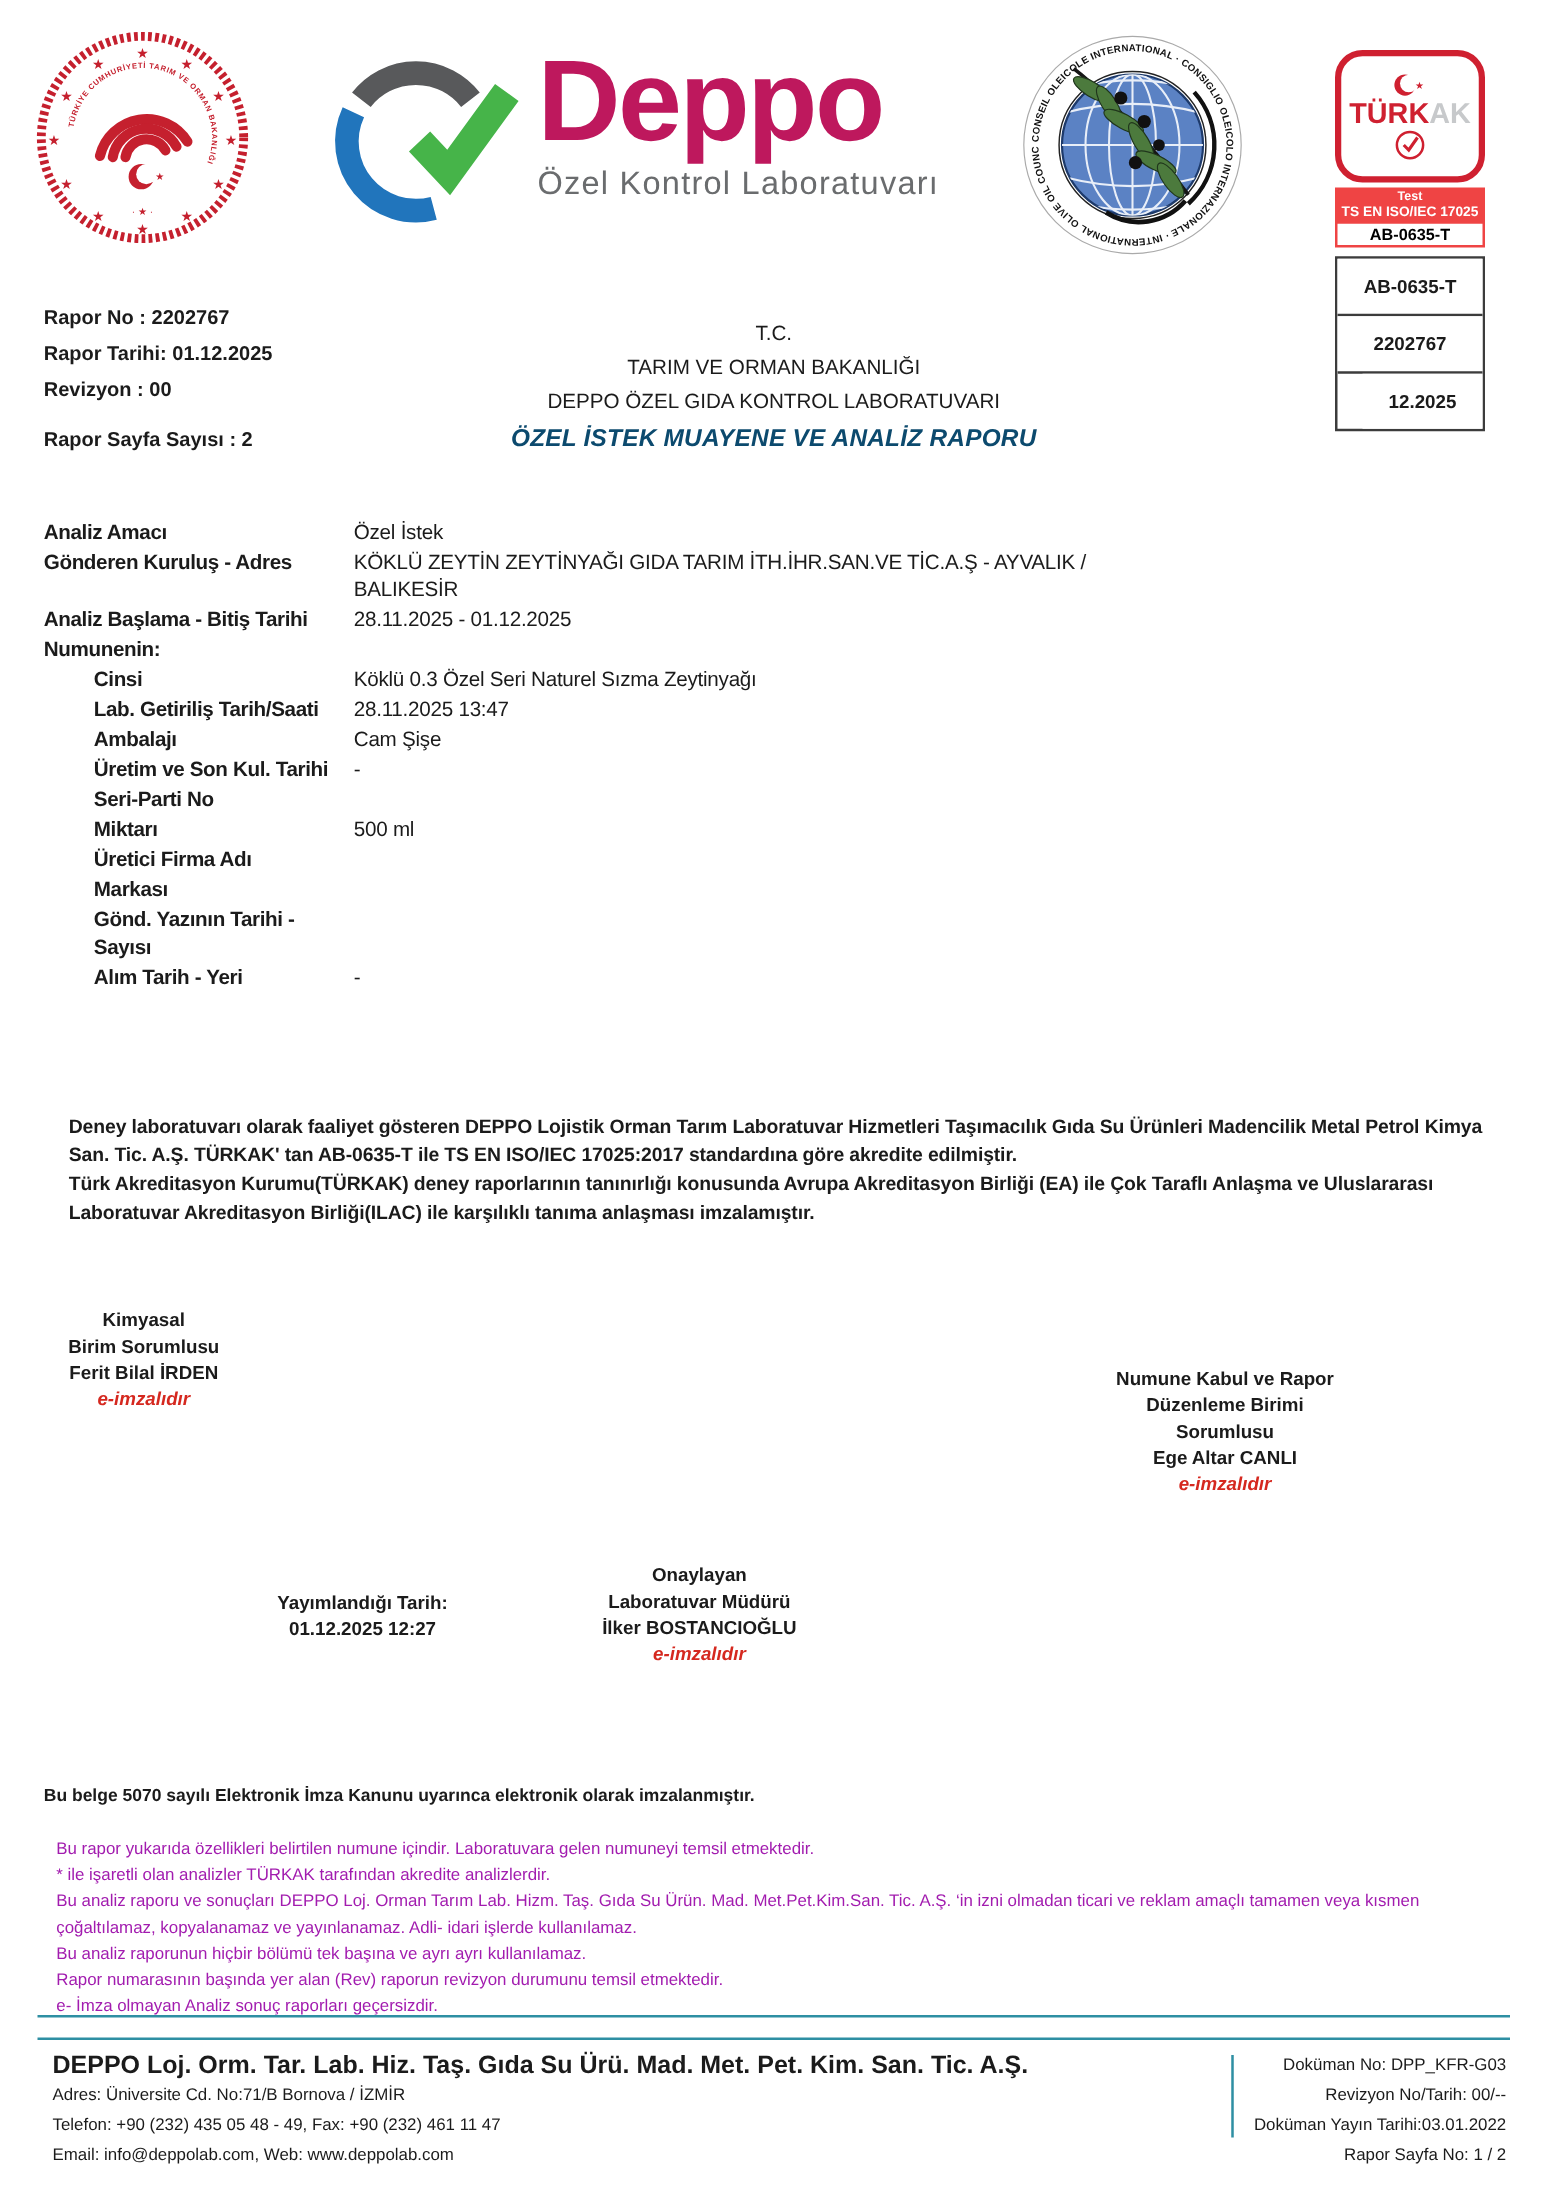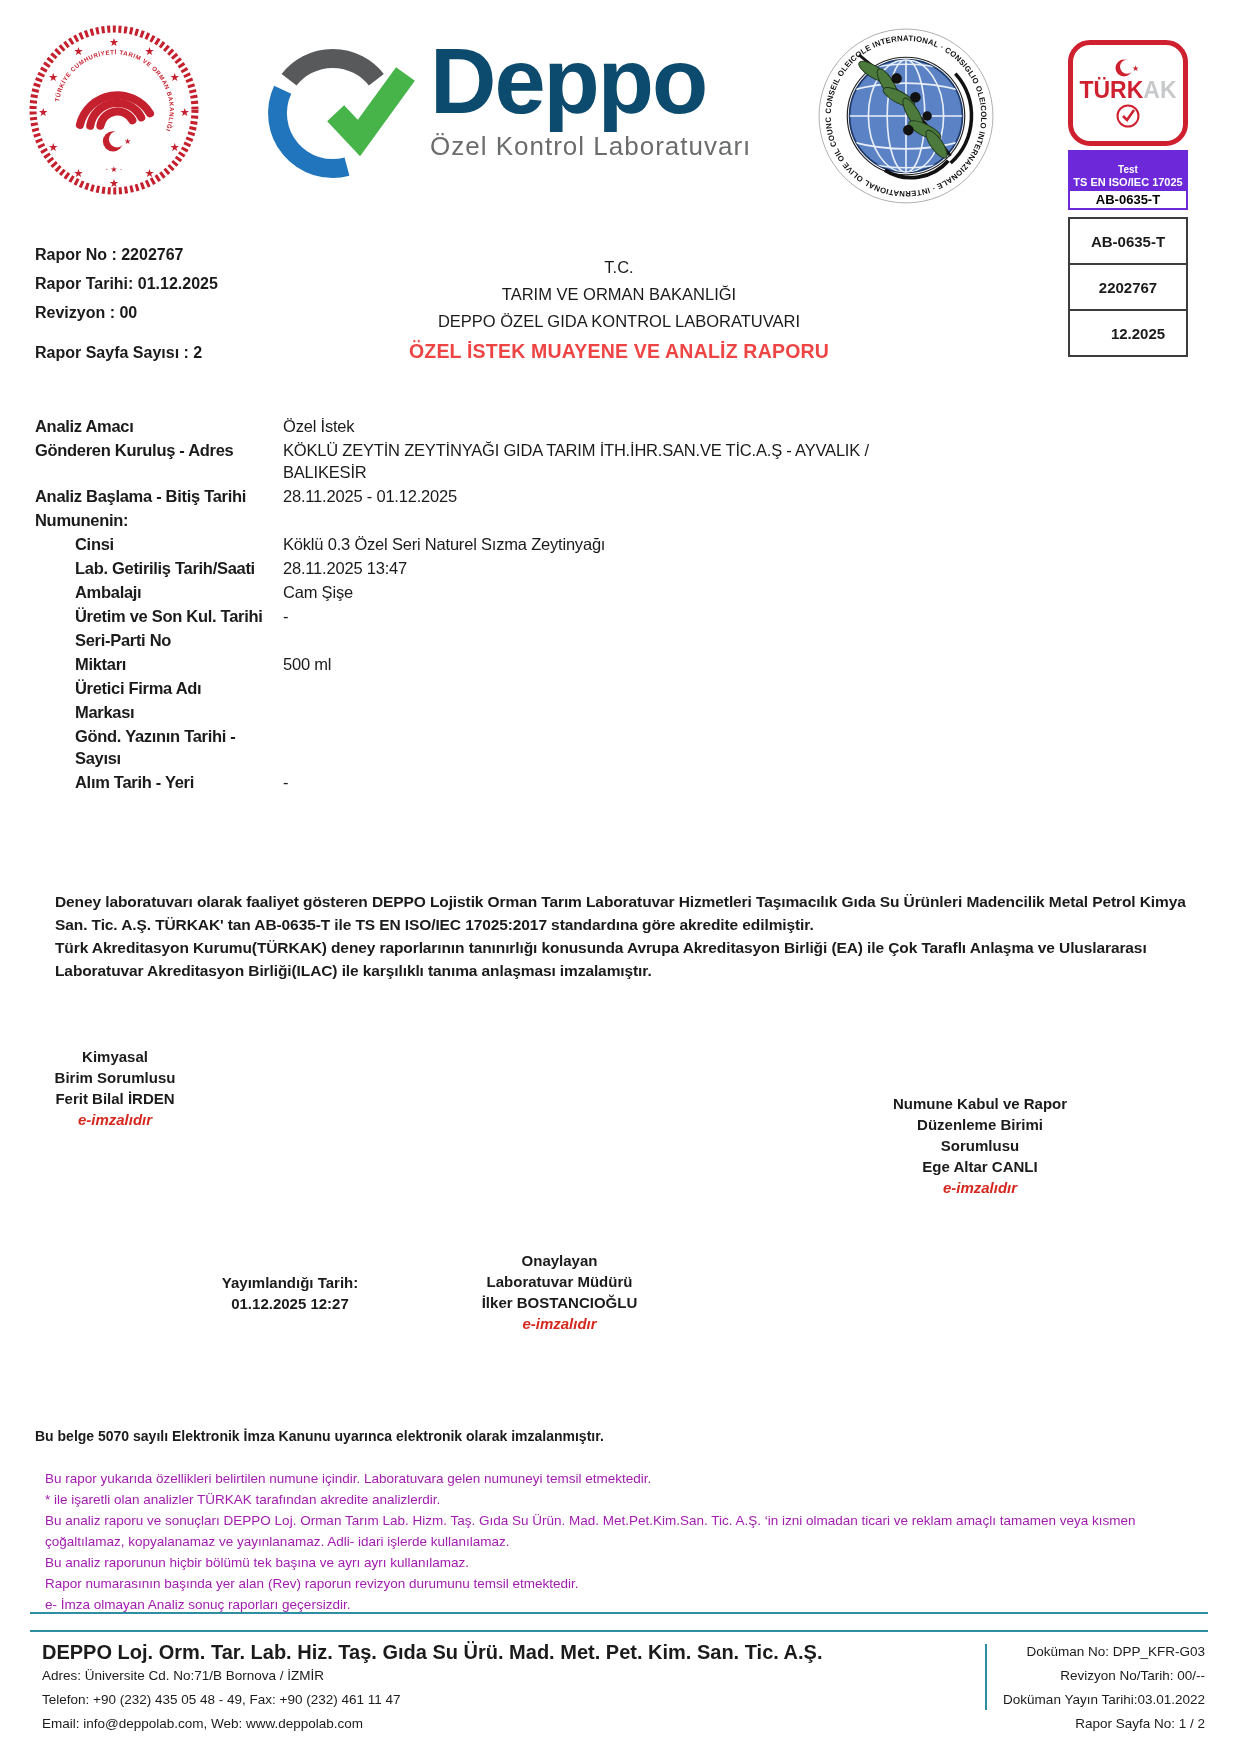--- a/index.html
+++ b/index.html
@@ -4,45 +4,45 @@
 <style>
   html,body{margin:0;padding:0;background:#fff;}
   .page{position:relative;width:1238px;height:1753px;background:#fff;overflow:hidden;
         font-family:"Liberation Sans",sans-serif;color:#1b1b1b;}
 
   
   .seal{position:absolute;left:28px;top:24px;width:172px;height:172px;}
   .deppo{position:absolute;left:260px;top:26px;display:flex;align-items:flex-start;}
   .deppo-icon{width:160px;height:160px;flex:0 0 auto;}
   .deppo-text{margin-left:10px;margin-top:12px;}
-  .deppo-name{font-size:92px;font-weight:bold;color:#0c4a6e;line-height:0.95;letter-spacing:-2px;}
+  .deppo-name{font-size:92px;font-weight:bold;color:#be185d;line-height:0.95;letter-spacing:-2px;}
   .deppo-sub{font-size:26px;color:#6a6c6e;margin-top:6px;letter-spacing:1px;}
   .ioc{position:absolute;left:812px;top:22px;width:188px;height:188px;}
 
   .turkak{position:absolute;left:1068px;top:40px;width:120px;}
   .tk-box{border:5px solid #cf2030;border-radius:22px;height:96px;display:flex;flex-direction:column;
           align-items:center;justify-content:center;background:#fff;}
   .tk-name{font-size:23px;font-weight:bold;line-height:1;margin:1px 0;}
   .tk-turk{color:#cf2030;}
   .tk-ak{color:#c7c9cb;}
-  .tk-banner{background:#6d28d9;color:#fff;text-align:center;margin-top:4px;padding:14px 2px 2px;}
+  .tk-banner{background:#ef4444;color:#fff;text-align:center;margin-top:4px;padding:2px 2px 2px;}
   .tk-banner-l1{font-size:10px;font-weight:bold;line-height:12px;}
   .tk-banner-l2{font-size:11px;font-weight:bold;line-height:13px;white-space:nowrap;}
   .tk-code{background:#fff;color:#000;font-weight:bold;font-size:13px;line-height:17px;margin-top:2px;}
   .side-cells{margin-top:7px;border:2px solid #3c3c3c;}
   .side-cell{height:44px;display:flex;align-items:center;justify-content:center;
              font-weight:bold;font-size:15px;border-bottom:2px solid #3c3c3c;background:#fff;}
   .side-cell:last-child{border-bottom:none;margin-left:20px;}
 
   
   .meta-left{position:absolute;left:35px;top:240px;font-weight:bold;font-size:16px;line-height:29px;}
   .org-center{position:absolute;left:0;top:254px;width:100%;text-align:center;font-size:16.5px;line-height:27px;}
   .sayfa{position:absolute;left:35px;top:344px;font-weight:bold;font-size:16px;}
-  .title{position:absolute;left:0;top:340px;width:100%;text-align:center;color:#ef4444;
-         font-weight:bold;font-size:19.5px;letter-spacing:0.2px;}
+  .title{position:absolute;left:0;top:340px;width:100%;text-align:center;color:#0c4a6e;
+         font-weight:bold;font-size:19.5px;letter-spacing:0.2px;font-style:italic;}
 
   
   .fields{position:absolute;left:35px;top:415px;width:1165px;}
   .frow{display:flex;margin-bottom:2px;line-height:22px;}
   .flabel{width:248px;flex:0 0 auto;font-weight:bold;font-size:16.5px;letter-spacing:-0.3px;white-space:pre;}
   .flabel.ind{padding-left:40px;width:208px;}
   .fvalue{font-size:16.5px;letter-spacing:-0.2px;white-space:pre-line;}
 
   
   .accr{position:absolute;left:55px;top:890px;width:1135px;font-weight:bold;font-size:15.5px;

